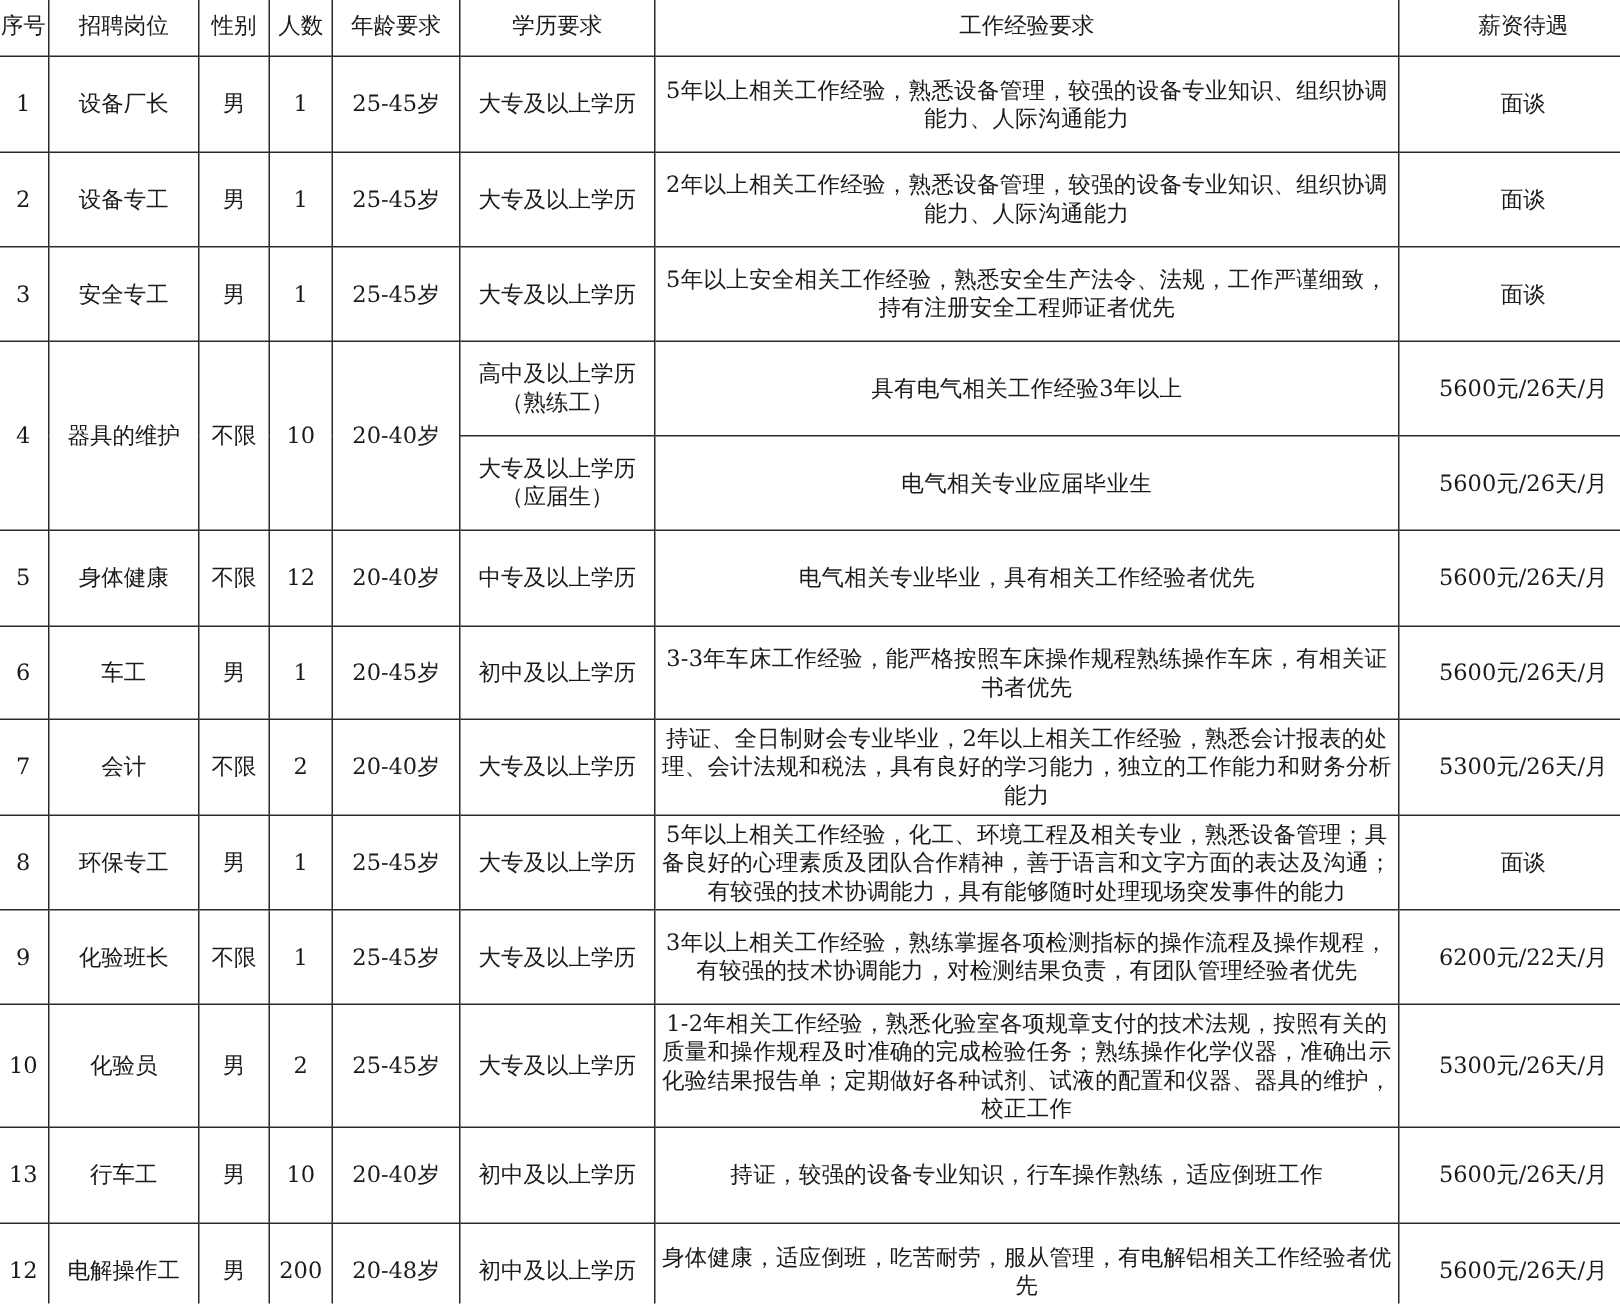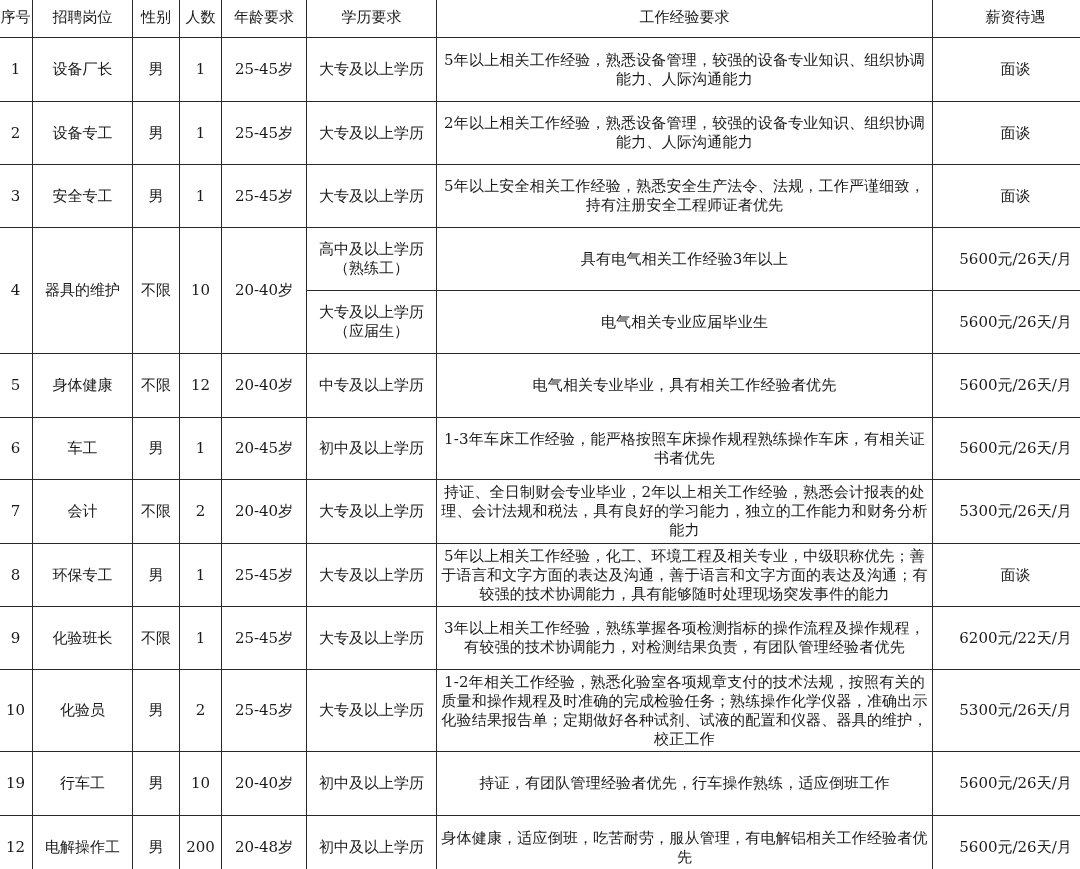--- a/index.html
+++ b/index.html
@@ -142,21 +142,21 @@
       <td class="salary">5600元/26天/月</td>
     </tr>
 
     <tr class="h62">
       <td>6</td>
       <td>车工</td>
       <td>男</td>
       <td>1</td>
       <td>20-45岁</td>
       <td>初中及以上学历</td>
-      <td class="exp">1-3年车床工作经验，能严格按照车床操作规程熟练操作车床，有相关证书者优先</td>
+      <td class="exp">3-3年车床工作经验，能严格按照车床操作规程熟练操作车床，有相关证书者优先</td>
       <td class="salary">5600元/26天/月</td>
     </tr>
 
     <tr class="h64">
       <td>7</td>
       <td>会计</td>
       <td>不限</td>
       <td>2</td>
       <td>20-40岁</td>
       <td>大专及以上学历</td>
@@ -164,21 +164,21 @@
       <td class="salary">5300元/26天/月</td>
     </tr>
 
     <tr class="h63">
       <td>8</td>
       <td>环保专工</td>
       <td>男</td>
       <td>1</td>
       <td>25-45岁</td>
       <td>大专及以上学历</td>
-      <td class="exp">5年以上相关工作经验，化工、环境工程及相关专业，中级职称优先；善于语言和文字方面的表达及沟通，善于语言和文字方面的表达及沟通；有较强的技术协调能力，具有能够随时处理现场突发事件的能力</td>
+      <td class="exp">5年以上相关工作经验，化工、环境工程及相关专业，熟悉设备管理；具备良好的心理素质及团队合作精神，善于语言和文字方面的表达及沟通；有较强的技术协调能力，具有能够随时处理现场突发事件的能力</td>
       <td class="salary">面谈</td>
     </tr>
 
     <tr class="h63">
       <td>9</td>
       <td>化验班长</td>
       <td>不限</td>
       <td>1</td>
       <td>25-45岁</td>
       <td>大专及以上学历</td>
@@ -191,27 +191,27 @@
       <td>化验员</td>
       <td>男</td>
       <td>2</td>
       <td>25-45岁</td>
       <td>大专及以上学历</td>
       <td class="exp">1-2年相关工作经验，熟悉化验室各项规章支付的技术法规，按照有关的质量和操作规程及时准确的完成检验任务；熟练操作化学仪器，准确出示化验结果报告单；定期做好各种试剂、试液的配置和仪器、器具的维护，校正工作</td>
       <td class="salary">5300元/26天/月</td>
     </tr>
 
     <tr class="h64">
-      <td>19</td>
+      <td>13</td>
       <td>行车工</td>
       <td>男</td>
       <td>10</td>
       <td>20-40岁</td>
       <td>初中及以上学历</td>
-      <td class="exp">持证，有团队管理经验者优先，行车操作熟练，适应倒班工作</td>
+      <td class="exp">持证，较强的设备专业知识，行车操作熟练，适应倒班工作</td>
       <td class="salary">5600元/26天/月</td>
     </tr>
 
     <tr class="h64">
       <td>12</td>
       <td>电解操作工</td>
       <td>男</td>
       <td>200</td>
       <td>20-48岁</td>
       <td>初中及以上学历</td>

